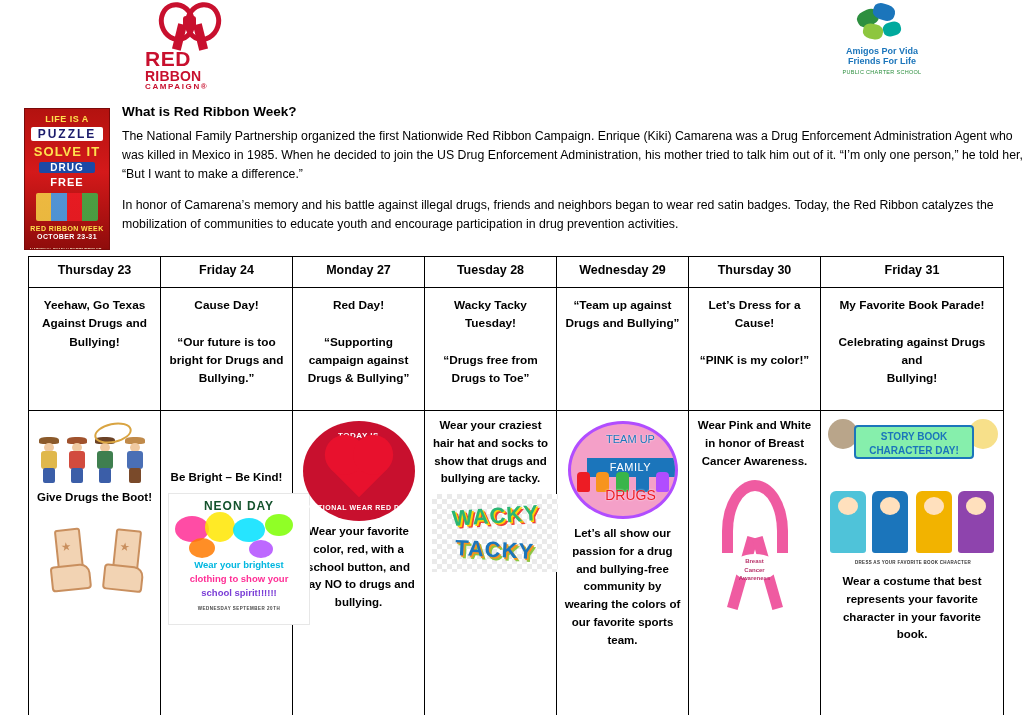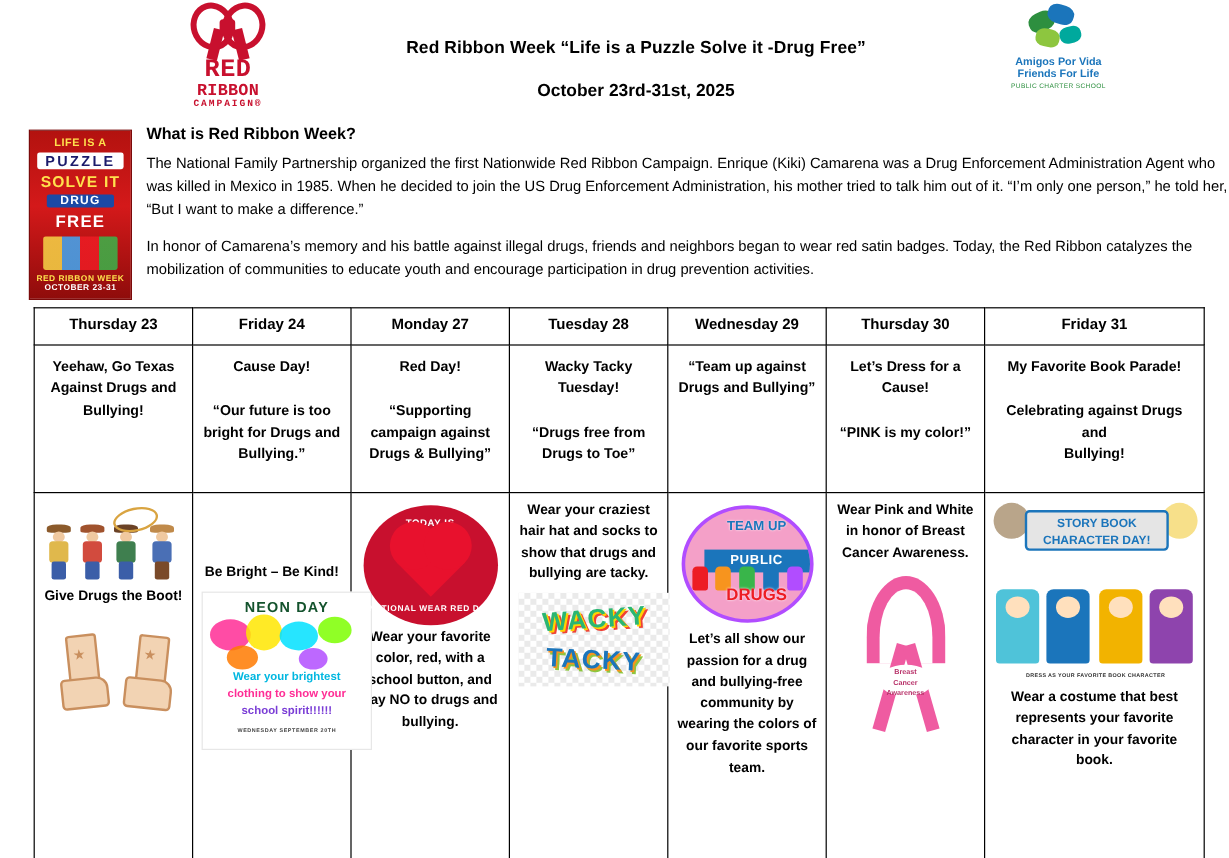--- a/index.html
+++ b/index.html
@@ -20,22 +20,21 @@
   .header {
     position: relative;
     height: 96px;
   }
   .rr-logo {
     position: absolute;
     left: 145px;
     top: 2px;
     width: 90px;
     height: 88px;
-    text-align: center;
-    font-family: Liberation Mono, monospace;
+    text-align: left;
   }
   .rr-bow {
     width: 62px;
     height: 46px;
     margin: 0 auto;
     position: relative;
   }
   .rr-bow .loop {
     position: absolute;
     width: 26px;
@@ -159,21 +158,21 @@
   .poster .p3 { font-size: 13px; color: #ffe14d; letter-spacing: 1px; }
   .poster .p4 {
     font-size: 10px;
     margin: 3px 14px;
     background: #1b49a5;
     color: #fff;
     border-radius: 2px;
     letter-spacing: 1px;
   }
   .poster .p5 {
-    font-size: 14px;
+    font-size: 11px;
     color: #fff;
     letter-spacing: 1px;
   }
   .poster .puzzle {
     margin: 5px auto 4px auto;
     width: 62px;
     height: 28px;
     background:
       linear-gradient(90deg,#f5d547 0 25%, #3fa9f5 25% 50%, #ed1c24 50% 75%, #39b54a 75% 100%);
     opacity: .85;
@@ -340,21 +339,21 @@
 
   .teamup {
     width: 104px; height: 92px; margin: 4px auto 6px auto;
     border-radius: 50%;
     background: #f4a0c8;
     border: 3px solid #b14dff;
     position: relative; overflow: hidden;
   }
   .teamup .band {
     position: absolute; left: 16px; right: 0; text-align: center;
-    font-weight: bold; color: #fff;
+    font-weight: normal; color: #fff;
   }
   .teamup .b-top { top: 7px; font-size: 11px; color: #1b75bb; text-shadow: 0 0 2px #fff;}
   .teamup .b-mid {
     top: 34px; font-size: 11px; background: #1b75bb; padding: 1px 0; letter-spacing: .5px;
   }
   .teamup .b-bot { bottom: 9px; font-size: 14px; color: #ed1c24; text-shadow: 0 0 2px #fff;}
   .teamup .kids {
     position: absolute; top: 48px; left: 6px; right: 6px; height: 20px;
     display: flex; justify-content: space-between;
   }
@@ -379,21 +378,21 @@
     width: 46px; height: 26px; background: #fff; border-radius: 50%;
     font-size: 6px; color: #b8336a; font-weight: bold; line-height: 1.35; padding-top: 3px;
     box-sizing: border-box;
   }
 
   .story {
     width: 170px; height: 150px; margin: 2px auto 4px auto; position: relative;
   }
   .story .banner {
     position: absolute; left: 26px; top: 6px; width: 120px; height: 34px;
-    background: #e5e5e5; border: 2px solid #1b75bb; border-radius: 4px;
+    background: #86efac; border: 2px solid #1b75bb; border-radius: 4px;
     font-size: 10px; font-weight: bold; color: #1b75bb; line-height: 1.35; padding-top: 3px;
     box-sizing: border-box;
   }
   .story .char {
     position: absolute; bottom: 16px; width: 36px; height: 62px; border-radius: 6px 6px 3px 3px;
   }
   .story .c1 { left: 2px; background: #4fc3d9; }
   .story .c2 { left: 44px; background: #1b75bb; }
   .story .c3 { left: 88px; background: #f2b300; }
   .story .c4 { left: 130px; background: #8e44ad; }
@@ -424,24 +423,20 @@
       <span class="tail r"></span>
       <span class="knot"></span>
     </div>
     <div class="rr-text">
       <div class="l1">RED</div>
       <div class="l2">RIBBON</div>
       <div class="l3">CAMPAIGN®</div>
     </div>
   </div>
 
-  <div class="header-titles">
-    <div class="t1">Red Ribbon Week “Life is a Puzzle Solve it -Drug Free”</div>
-    <div class="t2">October 23rd-31st, 2025</div>
-  </div>
 
   <div class="apv-logo">
     <div class="apv-mark">
       <i class="b1"></i>
         <i class="b2"></i>
         <i class="b3"></i>
         <i class="b4"></i>
     </div>
     <div class="apv-line1">Amigos Por Vida</div>
     <div class="apv-line2">Friends For Life</div>
@@ -606,21 +601,21 @@
         <span class="act-text">Wear your craziest hair hat and socks to show that drugs and bullying are tacky.</span>
         <div class="wacky">
           <div class="w1">WACKY</div>
           <div class="w2">TACKY</div>
         </div>
       </td>
 
       <td class="activity">
         <div class="teamup">
           <div class="band b-top">TEAM UP</div>
-          <div class="band b-mid">PUBLIC</div>
+          <div class="band b-mid">FAMILY</div>
           <div class="kids">
             <span class="kid" style="background:#ed1c24"></span>
             <span class="kid" style="background:#f7941e"></span>
             <span class="kid" style="background:#39b54a"></span>
             <span class="kid" style="background:#1b75bb"></span>
             <span class="kid" style="background:#b14dff"></span>
           </div>
           <div class="band b-bot">DRUGS</div>
         </div>
         <span class="act-text">Let’s all show our passion for a drug and bullying-free community by wearing the colors of our favorite sports team.</span>

